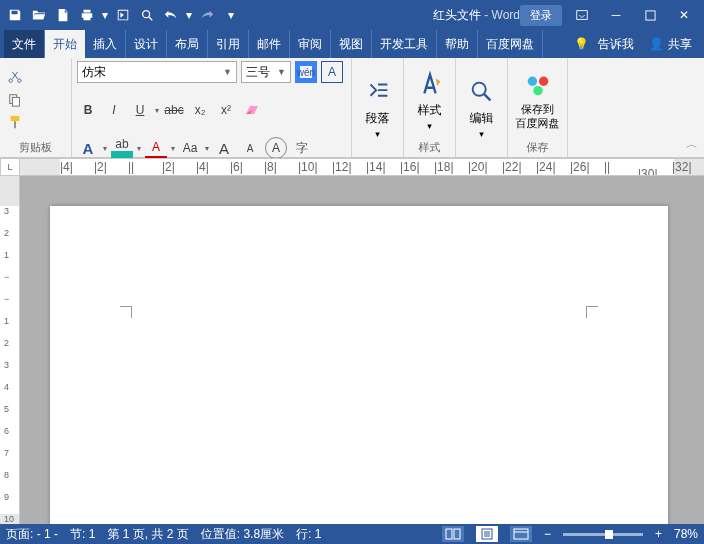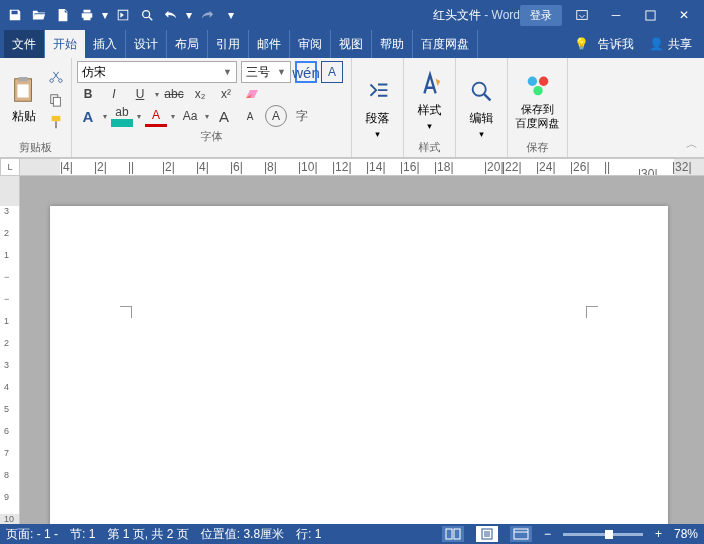--- a/index.html
+++ b/index.html
@@ -22,21 +22,21 @@
 .ribbon{height:100px;background:#f3f3f3;border-bottom:1px solid #c8c8c8;display:flex;position:relative}
 .ribbon-group{border-right:1px solid #d4d4d4;display:flex;flex-direction:column;padding:3px 5px 0}
 .group-content{flex:1;display:flex;gap:3px}
 .group-label{text-align:center;font-size:11px;color:#666;padding:2px 0}
 .big-btn{display:flex;flex-direction:column;align-items:center;justify-content:center;width:44px;cursor:pointer;gap:2px}
 .big-btn-icon{width:32px;height:32px;display:flex;align-items:center;justify-content:center}
 .big-btn-icon svg{width:30px;height:30px}
 .small-col{display:flex;flex-direction:column;gap:2px;justify-content:center}
 .small-btn{width:20px;height:20px;display:flex;align-items:center;justify-content:center;cursor:pointer}
 .small-btn svg{width:14px;height:14px}
-.font-group-content{display:flex;flex-direction:column;gap:0}
+.font-group-content{display:flex;flex-direction:column;gap:16px}
 .font-row{display:flex;gap:4px;align-items:center}
 .combo{height:22px;border:1px solid #ababab;background:#fff;display:flex;align-items:center;padding:0 4px;font-size:12px}
 .combo-arrow{margin-left:auto;color:#666;font-size:9px}
 .font-name{width:160px}
 .font-size{width:50px}
 .fmt-btn{width:22px;height:22px;display:flex;align-items:center;justify-content:center;cursor:pointer;color:#444}
 .fmt-btn.bold{font-weight:bold}
 .fmt-btn.italic{font-style:italic}
 .fmt-btn.underline{text-decoration:underline}
 .collapse-btn{position:absolute;right:6px;bottom:4px;color:#888;cursor:pointer}
@@ -132,43 +132,34 @@
 <div class="menubar">
   <div class="menu-item file">文件</div>
   <div class="menu-item active">开始</div>
   <div class="menu-item">插入</div>
   <div class="menu-item">设计</div>
   <div class="menu-item">布局</div>
   <div class="menu-item">引用</div>
   <div class="menu-item">邮件</div>
   <div class="menu-item">审阅</div>
   <div class="menu-item">视图</div>
+  <div class="menu-item">开发工具</div>
   <div class="menu-item">帮助</div>
   <div class="menu-item">百度网盘</div>
   <div class="menu-spacer"></div>
   <div class="menu-right">
     <span>💡</span>
     <span>告诉我</span>
     <span style="margin-left:8px">👤 <span>共享</span></span>
   </div>
 </div>
 
 <div class="ribbon">
   <div class="ribbon-group" style="width:72px">
     <div class="group-content">
-      <div class="big-btn">
-        <div class="big-btn-icon">
-            <svg viewBox="0 0 32 32">
-              <rect x="6" y="4" width="18" height="24" fill="#d9b38c" stroke="#8a6d3b"></rect>
-              <rect x="10" y="2" width="10" height="5" fill="#aaa" rx="1"></rect>
-              <rect x="9" y="10" width="12" height="14" fill="#fff"></rect>
-            </svg>
-          </div>
-        <span>粘贴</span>
-      </div>
       <div class="small-col">
         <div class="small-btn">
             <svg viewBox="0 0 16 16">
               <path d="M3 13c1 0 2-1 2-2s-1-2-2-2-2 1-2 2 1 2 2 2zm10 0c1 0 2-1 2-2s-1-2-2-2-2 1-2 2 1 2 2 2zM5 9l6-8M11 9L5 1" stroke="#2b579a" fill="none"></path>
             </svg>
           </div>
         <div class="small-btn">
             <svg viewBox="0 0 16 16">
               <rect x="2" y="2" width="8" height="10" fill="none" stroke="#666"></rect>
               <rect x="5" y="5" width="8" height="10" fill="#fff" stroke="#666"></rect>
@@ -189,21 +180,21 @@
     <div class="font-group-content">
       <div class="font-row">
         <div class="combo font-name">
             <span>仿宋</span>
             <span class="combo-arrow">▼</span>
           </div>
         <div class="combo font-size">
             <span>三号</span>
             <span class="combo-arrow">▼</span>
           </div>
-        <div class="fmt-btn" style="border:2px solid #3b82f6;color:#2b579a;font-size:15px">wén<br></div>
+        <div class="fmt-btn" style="border:5px solid #3b82f6;color:#2b579a;font-size:10px">wén<br></div>
         <div class="fmt-btn" style="border:1px solid #2b579a;color:#2b579a">A</div>
       </div>
       <div class="font-row">
         <div class="fmt-btn bold">B</div>
         <div class="fmt-btn italic">I</div>
         <div class="fmt-btn underline">U</div>
         <span style="font-size:8px;color:#666">▾</span>
         <div class="fmt-btn" style="text-decoration:line-through">abc</div>
         <div class="fmt-btn">x₂</div>
         <div class="fmt-btn">x²</div>
@@ -306,21 +297,21 @@
       <span style="left: 68px;">||</span>
       <span style="left: 102px;">|2|</span>
       <span style="left: 136px;">|4|</span>
       <span style="left: 170px;">|6|</span>
       <span style="left: 204px;">|8|</span>
       <span style="left: 238px;">|10|</span>
       <span style="left: 272px;">|12|</span>
       <span style="left: 306px;">|14|</span>
       <span style="left: 340px;">|16|</span>
       <span style="left: 374px;">|18|</span>
-      <span style="left: 424px; text-align: center;">|20|</span>
+      <span style="left: 408px; text-align: center;">|20|</span>
       <span style="left: 442px;">|22|</span>
       <span style="left: 476px;">|24|</span>
       <span style="left: 510px;">|26|</span>
       <span style="left: 544px;">||</span>
       <span style="left: 578px; margin-top: 14px;">|30|</span>
       <span style="left: 612px;">|32|</span>
     </div>
 </div>
 <div class="vruler">
   <div class="vruler-inner" id="vruler">

